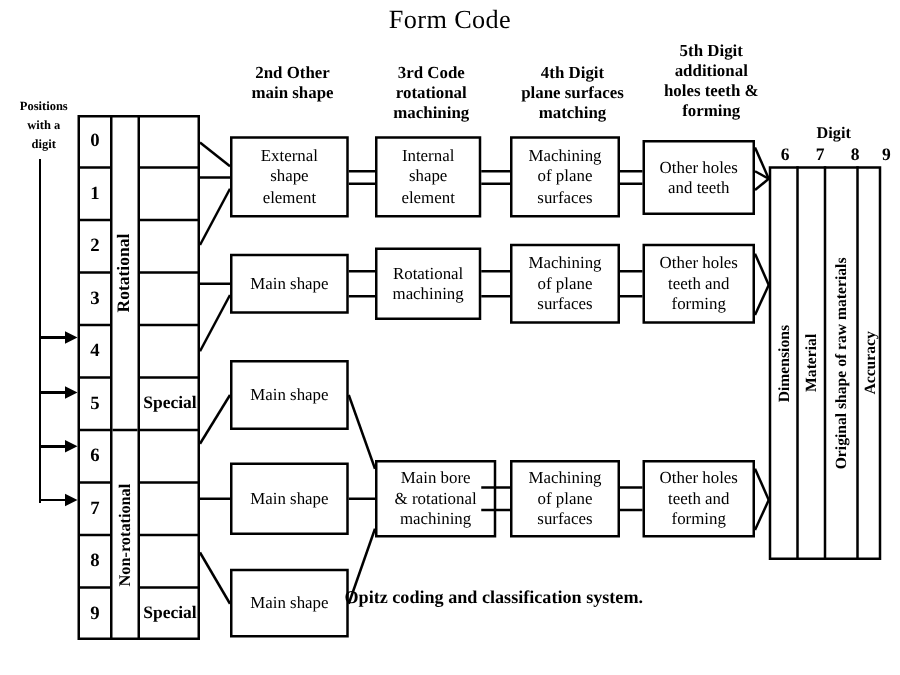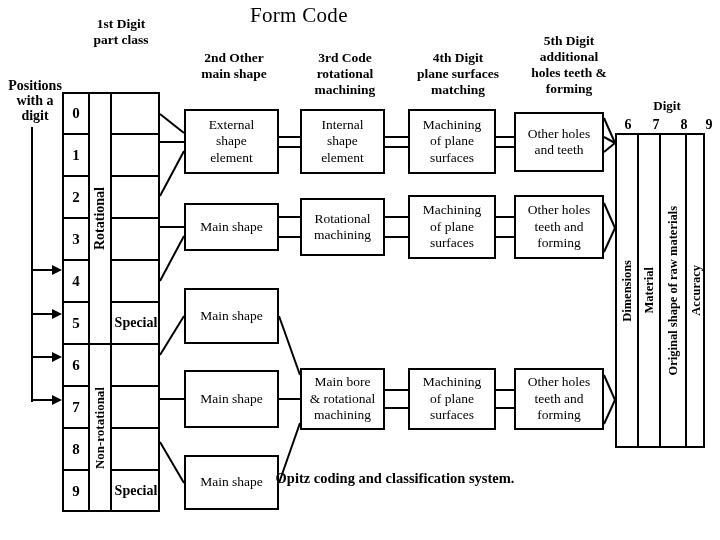--- a/index.html
+++ b/index.html
@@ -16,33 +16,34 @@
     color: #000000;
     overflow: hidden;
   }
   .abs { position: absolute; }
 
   
   .title {
     font-family: "Liberation Serif", "DejaVu Serif", serif;
     font-size: 21px;
     font-weight: normal;
+    text-align: center;
     letter-spacing: 0.3px;
   }
   .colhead {
     font-family: "Liberation Serif", "DejaVu Serif", serif;
     font-weight: bold;
     font-size: 13.5px;
     line-height: 16px;
     text-align: center;
   }
   .sidehead {
     font-family: "Liberation Serif", "DejaVu Serif", serif;
     font-weight: bold;
-    font-size: 14px;
+    font-size: 10px;
     line-height: 15px;
     text-align: center;
   }
   .digit-label {
     font-family: "Liberation Serif", "DejaVu Serif", serif;
     font-weight: bold;
     font-size: 13px;
     text-align: center;
   }
   .digit-num {
@@ -130,22 +131,20 @@
 <body>
 
 <div id="root">
 
   <div class="abs title" style="left:250px; top:3px; width:220px;">Form Code</div>
 
   <div class="abs sidehead" style="left:0px; top:78px; width:70px; white-space:pre-line;">Positions
 with a
 digit</div>
 
-  <div class="abs colhead" style="left:62px; top:16px; width:118px; white-space:pre-line;">1st Digit
-part class</div>
 
   <div class="abs colhead" style="left:176px; top:50px; width:116px; white-space:pre-line;">2nd Other
 main shape</div>
 
   <div class="abs colhead" style="left:288px; top:50px; width:114px; white-space:pre-line;">3rd Code
 rotational
 machining</div>
 
   <div class="abs colhead" style="left:398px; top:50px; width:120px; white-space:pre-line;">4th Digit
 plane surfaces
@@ -242,21 +241,21 @@
 of plane
 surfaces</div>
   <div class="abs pbox" style="left:514px; top:195px; width:90px; height:64px; white-space:pre-line;">Other holes
 teeth and
 forming</div>
 
   <div class="abs pbox" style="left:184px; top:288px; width:95px; height:56px;">Main shape</div>
   <div class="abs pbox" style="left:184px; top:370px; width:95px; height:58px;">Main shape</div>
   <div class="abs pbox" style="left:184px; top:455px; width:95px; height:55px;">Main shape</div>
 
-  <div class="abs pbox" style="left:300px; top:368px; width:85px; height:62px; white-space:pre-line;">Main bore
+  <div class="abs pbox" style="left:300px; top:368px; width:97px; height:62px; white-space:pre-line;">Main bore
 &amp; rotational
 machining</div>
   <div class="abs pbox" style="left:408px; top:368px; width:88px; height:62px; white-space:pre-line;">Machining
 of plane
 surfaces</div>
   <div class="abs pbox" style="left:514px; top:368px; width:90px; height:62px; white-space:pre-line;">Other holes
 teeth and
 forming</div>
 
   <div class="abs sup-box" style="left:615px; top:133px; width:90px; height:315px;"></div>

